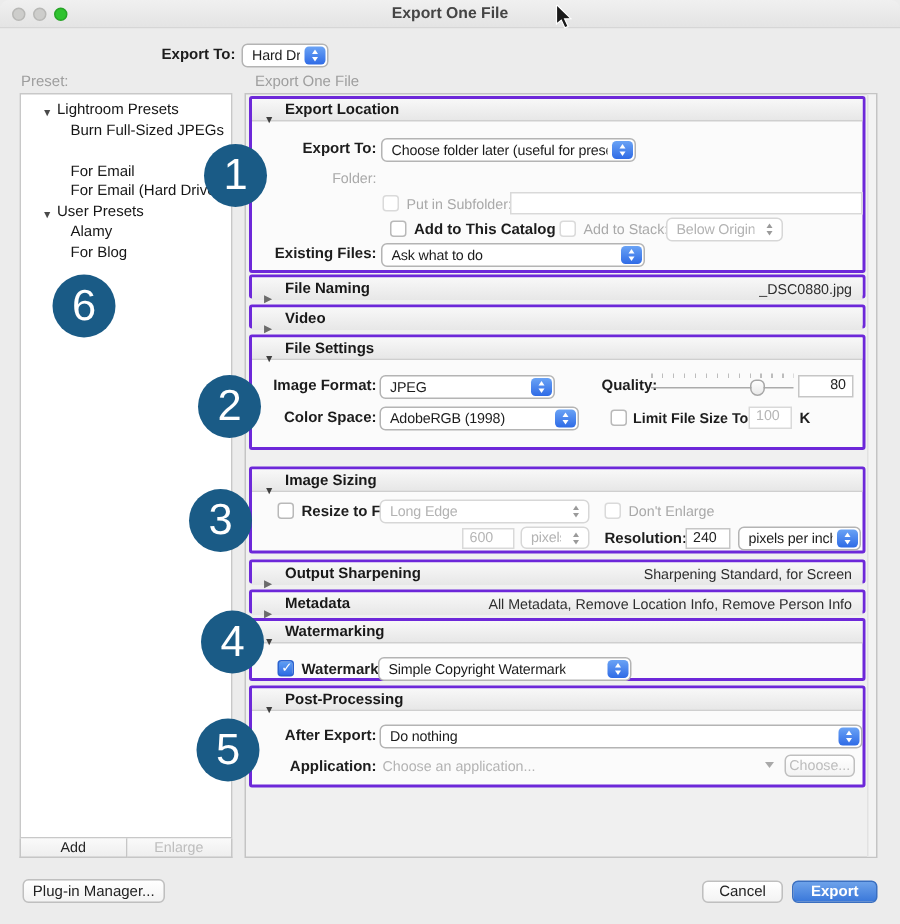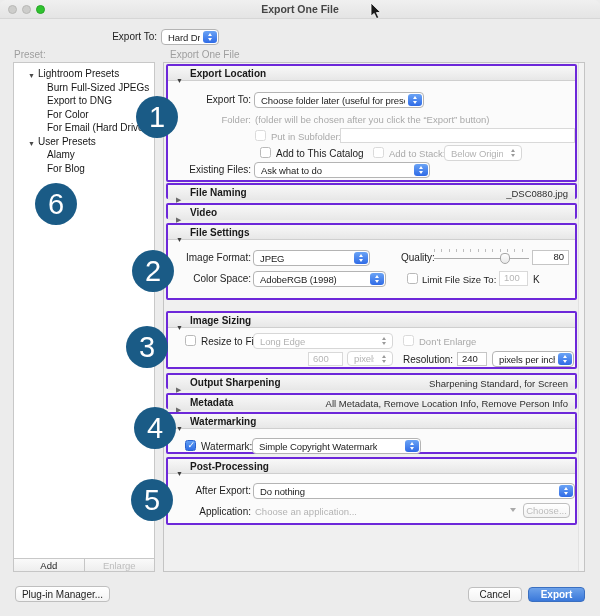--- a/index.html
+++ b/index.html
@@ -15,21 +15,21 @@
   .titlebar { position:absolute; left:0; top:0; width:600px; height:19px;
     background:linear-gradient(#f0f0f0,#e4e4e4); border-bottom:1px solid #d6d6d6;
     border-radius:6px 6px 0 0; }
   .win-title { position:absolute; left:0; top:0; width:100%; height:19px;
     line-height:19px; text-align:center; font-size:10.5px; font-weight:bold; color:#454545; }
   .light { position:absolute; top:4.5px; width:9px; height:9px; border-radius:50%; }
   .light.gray  { background:#cdcdcb; border:1px solid #b8b8b6; }
   .light.green { background:#2fc32f; border:1px solid #27a527; }
 
   
-  .lbl  { position:absolute; font-size:10px; font-weight:normal; color:#1d1d1d; white-space:nowrap; }
+  .lbl  { position:absolute; font-size:10px; font-weight:bold; color:#1d1d1d; white-space:nowrap; }
   .glbl { position:absolute; font-size:9.5px; font-weight:normal; color:#a9a9a9; white-space:nowrap; }
   .graytext { position:absolute; font-size:10px; color:#9e9e9e; white-space:nowrap; }
 
   
   .dd { position:absolute; height:16px; background:#fff; border:1px solid #b4b4b4;
     border-radius:4px; font-size:9.5px; color:#1c1c1c; letter-spacing:-0.1px;
     display:flex; align-items:center; padding:0 18px 0 6px; white-space:nowrap; overflow:hidden; }
   .dd .val { overflow:hidden; white-space:nowrap; }
   .stepper { position:absolute; right:1px; top:1px; bottom:1px; width:14px; border-radius:3px;
     background:linear-gradient(#6aa3f5,#2f6be6); display:flex; flex-direction:column;
@@ -140,25 +140,22 @@
 <div class="graytext" style="left:170px;top:49px">Export One File</div>
 
 <div class="sidebar-box">
   <div class="tree-row group" style="top:5px">
     <span class="tri-down"></span>
     <span class="txt">Lightroom Presets</span>
   </div>
   <div class="tree-row item" style="top:18.5px">
     <span class="txt">Burn Full-Sized JPEGs</span>
   </div>
-  <div class="tree-row item" style="top:32px">
-    <span class="txt">Export to DNG</span>
-  </div>
   <div class="tree-row item" style="top:45.5px">
-    <span class="txt">For Color</span>
+    <span class="txt">For Email</span>
   </div>
   <div class="tree-row item" style="top:59px">
     <span class="txt">For Email (Hard Drive)</span>
   </div>
   <div class="tree-row group" style="top:72.5px">
     <span class="tri-down"></span>
     <span class="txt">User Presets</span>
   </div>
   <div class="tree-row item" style="top:86px">
     <span class="txt">Alamy</span>
@@ -182,21 +179,20 @@
     </div>
     <div class="lbl" style="left:0;top:28px;width:83px;text-align:right">Export To:</div>
     <div class="dd" style="left:86px;top:26px;width:170px">
       <span class="val">Choose folder later (useful for presets)</span>
       <span class="stepper">
           <i class="up"></i>
           <i class="dn"></i>
         </span>
     </div>
     <div class="glbl" style="left:0;top:48px;width:83px;text-align:right">Folder:</div>
-    <div class="glbl" style="left:87px;top:48px">(folder will be chosen after you click the “Export” button)</div>
     <span class="cb gray" style="left:87px;top:64px"></span>
     <div class="glbl" style="left:103px;top:65px">Put in Subfolder:</div>
     <div class="field gray" style="left:172px;top:62px;width:235px"></div>
     <span class="cb" style="left:92px;top:81px"></span>
     <div class="lbl" style="left:108px;top:82px">Add to This Catalog</div>
     <span class="cb gray" style="left:205px;top:81px"></span>
     <div class="glbl" style="left:221px;top:82px">Add to Stack:</div>
     <div class="dd gray" style="left:276px;top:79px;width:78px">
       <span class="val">Below Original</span>
       <span class="stepper">

